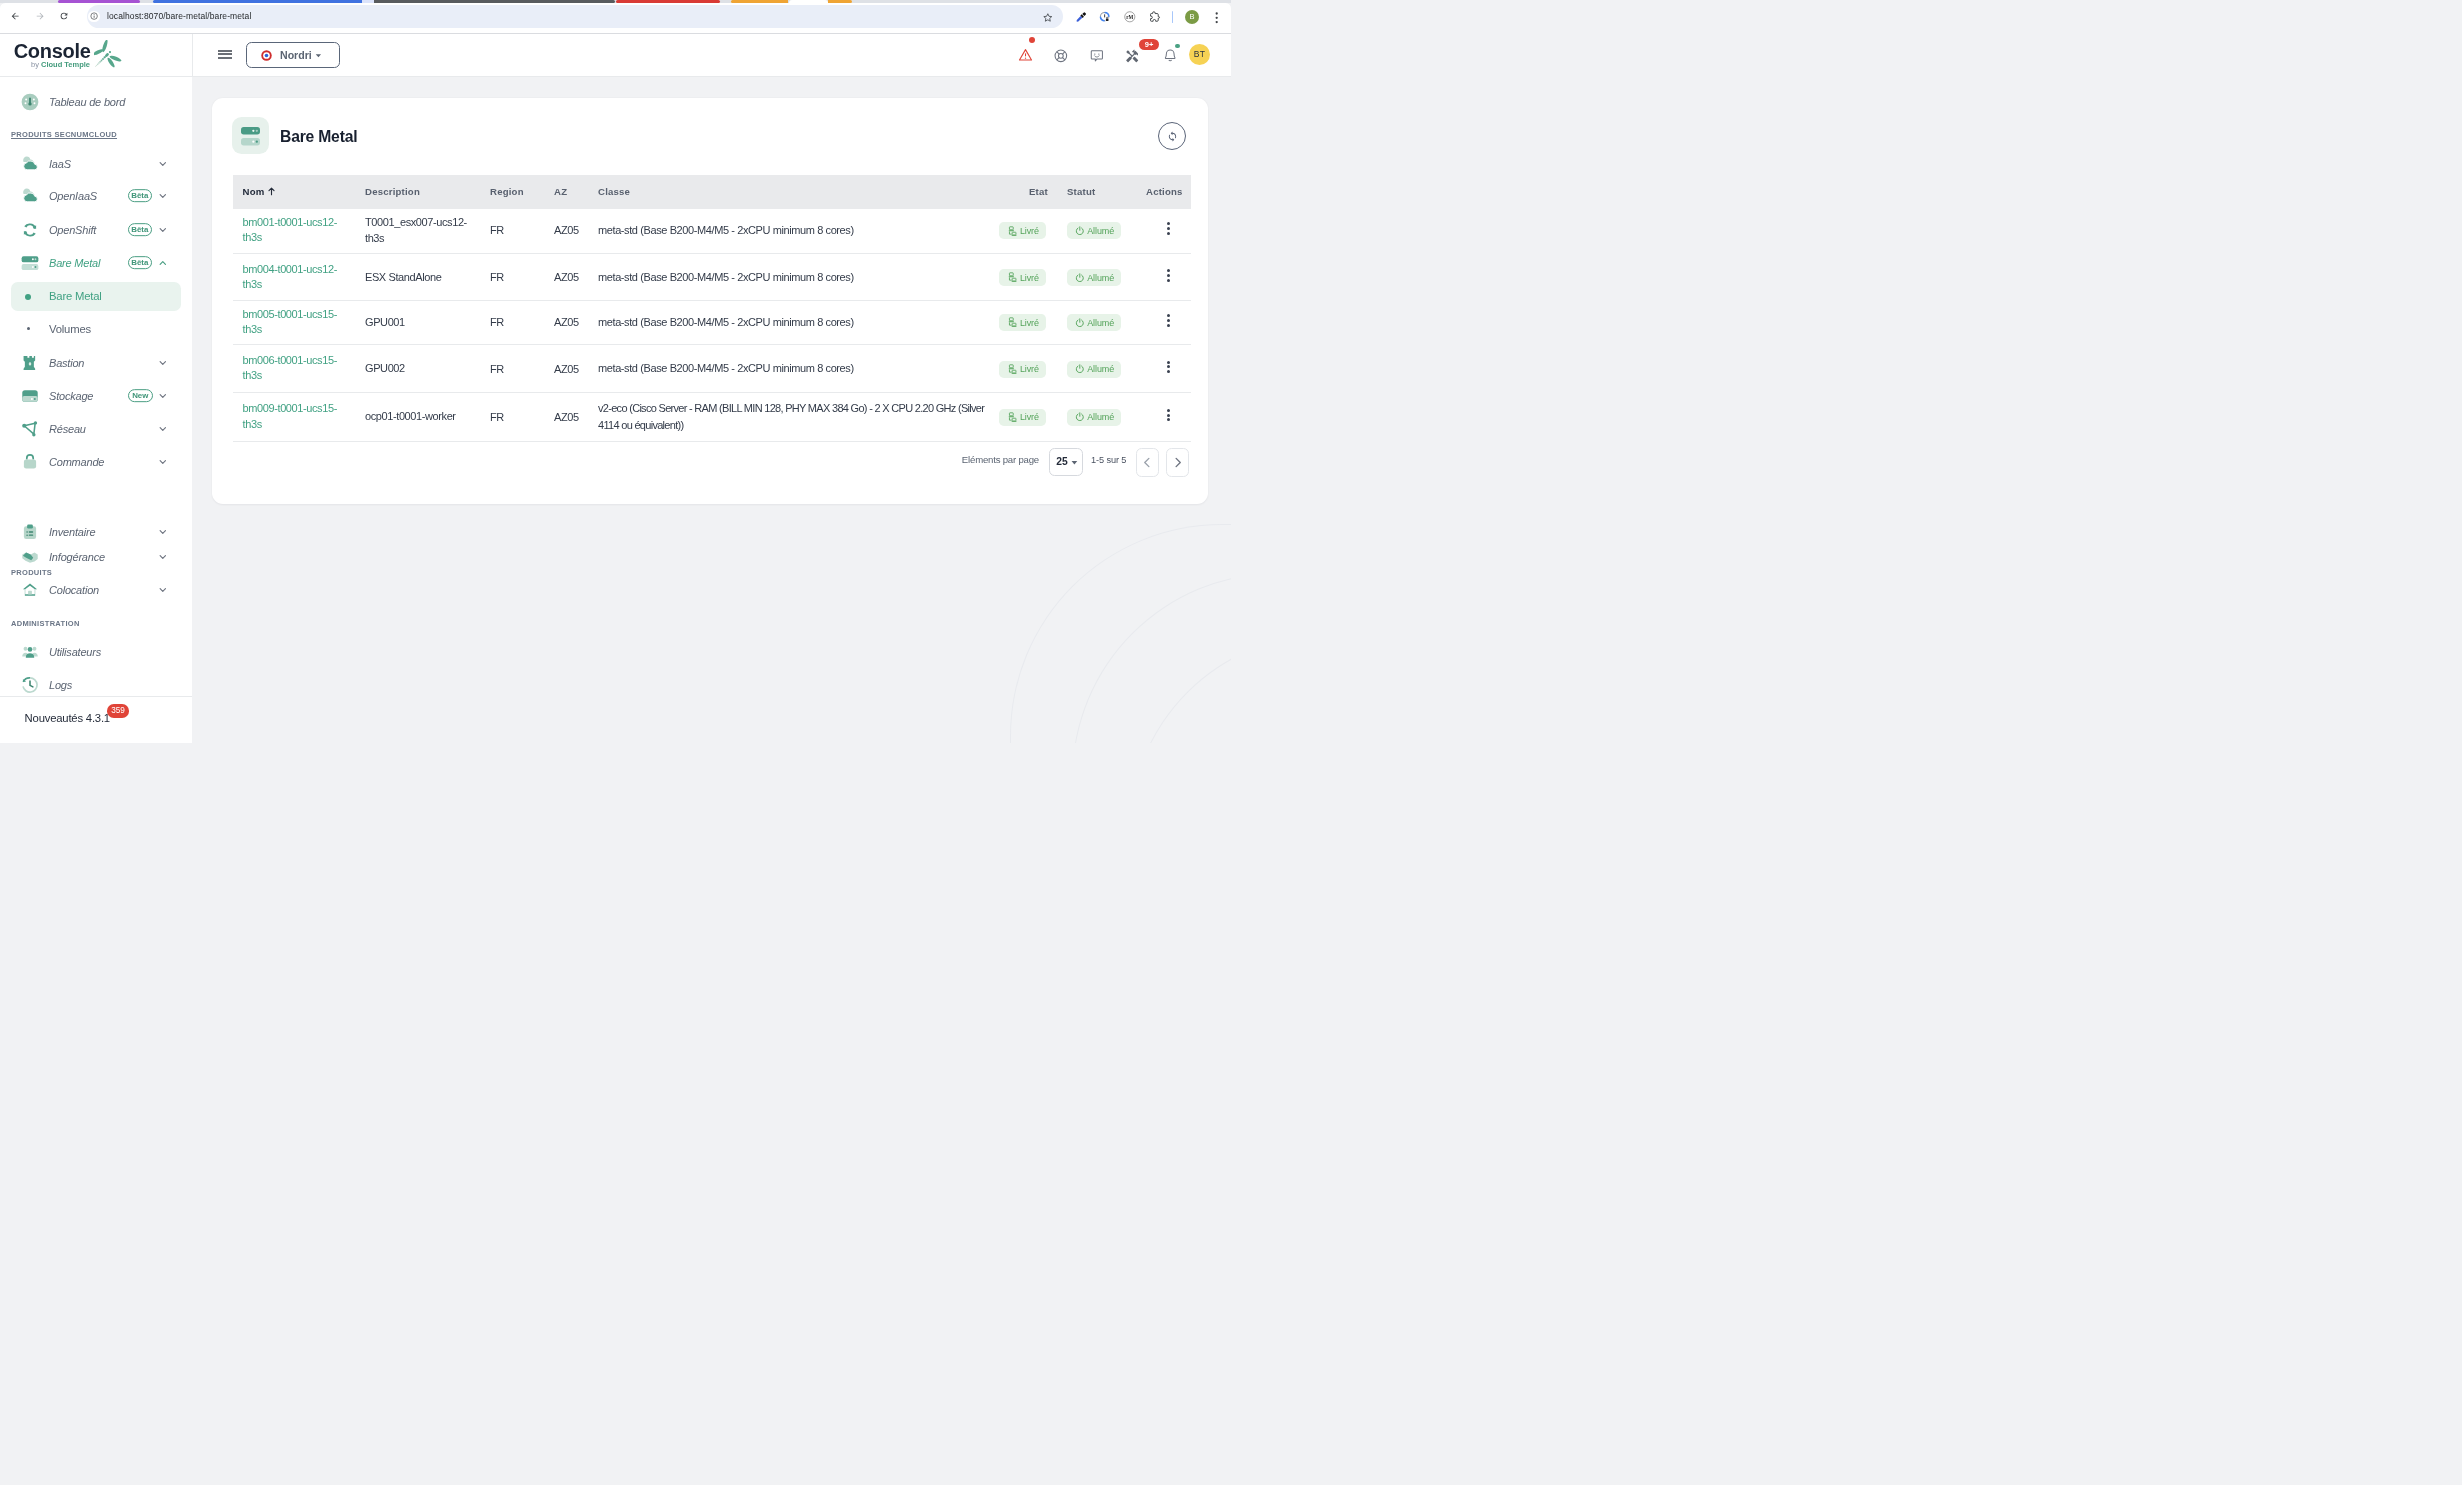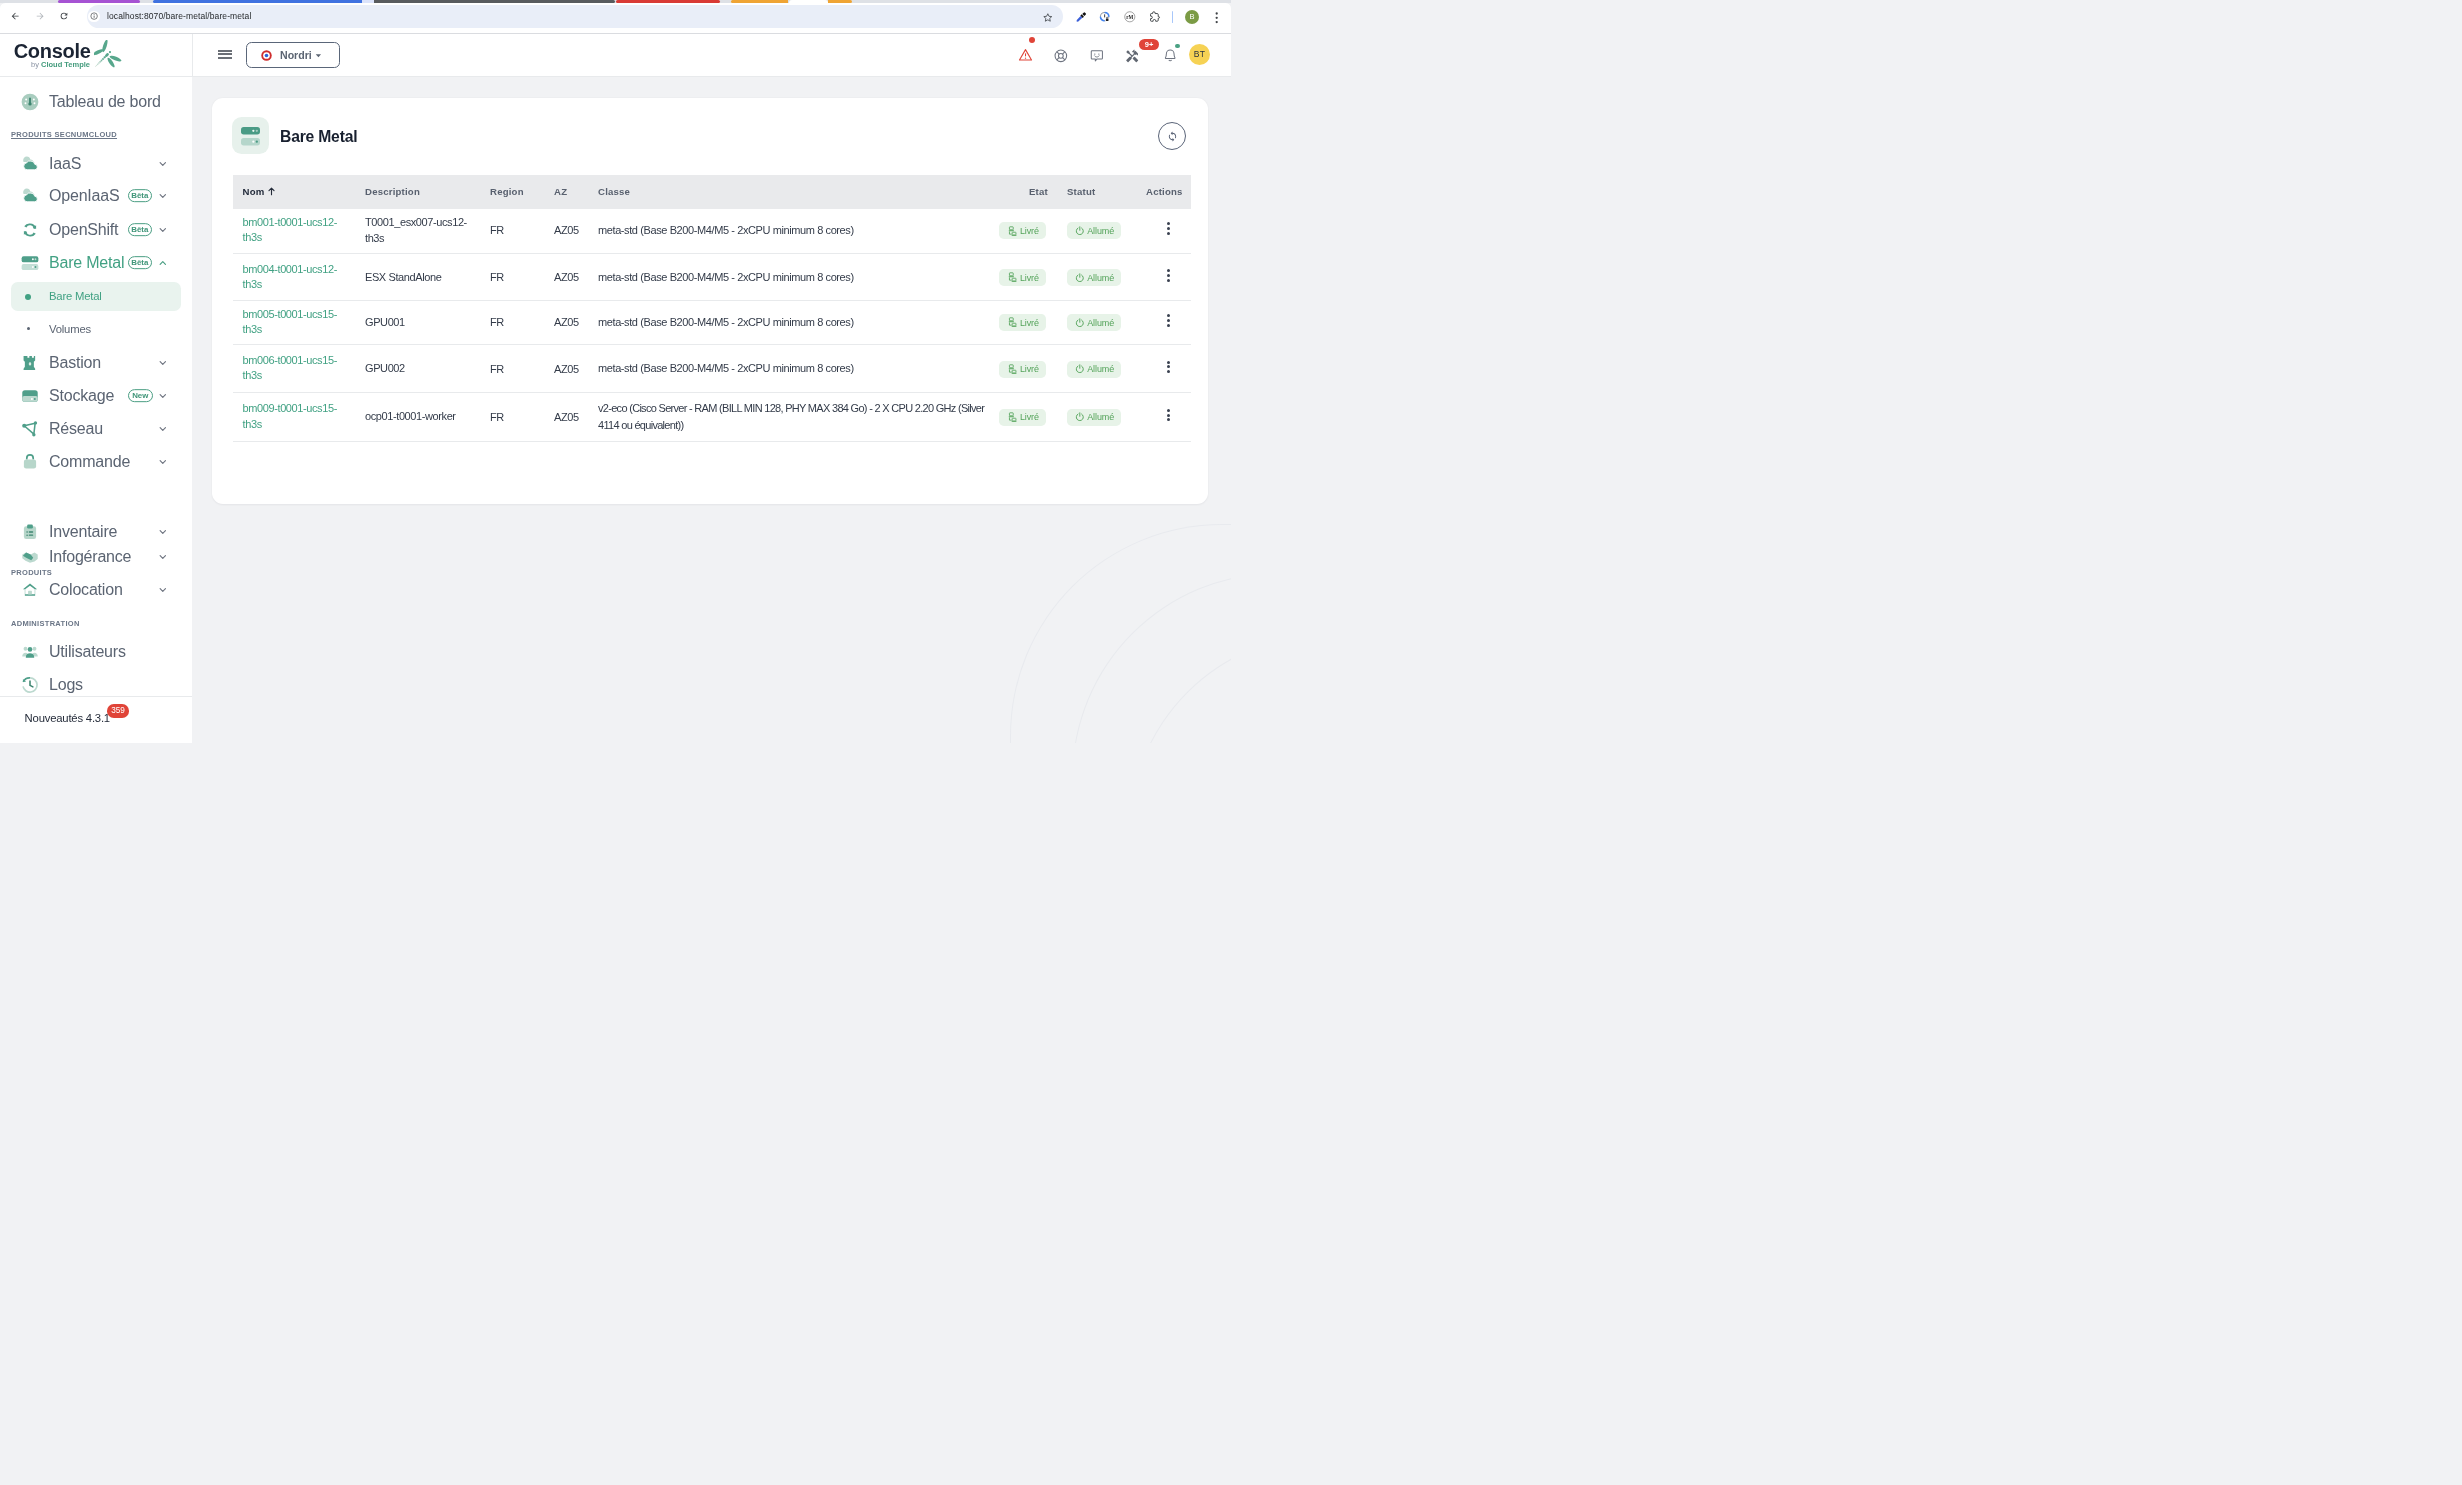--- a/index.html
+++ b/index.html
@@ -16,21 +16,21 @@
   .urltext { position:absolute; left:107px; top:4.8px; height:23px; line-height:23px; font-size:8.5px; color:#26292c; letter-spacing:0.1px; }
 
   
   .appheader { position:absolute; left:0; top:34px; width:1231px; height:43px; background:#fff; border-bottom:0.7px solid #e8eaec; }
   .sidebar-vline { position:absolute; left:192px; top:34px; width:0.7px; height:709px; background:#e8eaec; }
 
   
   .sidebar { position:absolute; left:0; top:77px; width:192px; height:666px; background:#fff; }
   .navitem { position:absolute; left:0; width:192px; height:27px; }
   .navitem .ic { position:absolute; left:21px; top:50%; transform:translateY(-50%); width:18px; height:18px; }
-  .navitem .lbl { position:absolute; left:49px; top:50%; transform:translateY(-50%); font-size:16px; color:#5b6472; letter-spacing:-0.2px; }
+  .navitem .lbl { position:absolute; left:49px; top:50%; transform:translateY(-50%); font-size:11px; color:#5b6472; letter-spacing:-0.2px;font-style:italic; }
   .navitem .chev { position:absolute; left:158px; top:50%; transform:translateY(-50%); width:9.6px; height:9.6px; }
   .pill { position:absolute; left:128px; top:50%; transform:translateY(-50%); height:13.7px; border:1px solid #4a9e83; border-radius:6.8px; color:#3f9578; font-size:7.9px; font-weight:bold; text-align:center; line-height:11.6px; }
   .seclabel { position:absolute; left:11px; font-size:7.5px; font-weight:bold; color:#6b7687; letter-spacing:0.3px; }
 
   
   .content { position:absolute; left:192px; top:77px; width:1039px; height:666px; background:#f1f2f4; overflow:hidden; }
   .swirl { position:absolute; border:1.7px solid #e8eaee; border-right:none; border-bottom:none; }
   .card { position:absolute; left:20px; top:20.5px; width:996px; height:406px; background:#fff; border-radius:11px; box-shadow:0 0.7px 2.1px rgba(16,24,40,0.06); }
 
   .cardicon { position:absolute; left:20px; top:19.5px; width:37px; height:37px; background:#e7f1ec; border-radius:9.6px; }
@@ -565,15 +565,35 @@
             <path d="M9 1.5v6.5" stroke="#55a45b" stroke-width="1.8" stroke-linecap="round"></path>
           </svg>
           <span>Allumé</span>
         </div>
         <div class="dots" style="left:934px;top:14.5px;">
           <div></div>
           <div></div>
           <div></div>
         </div>
       </div>
+      <div class="foot">
+  <span class="t1">Eléments par page</span>
+  <div class="sel">
+          <span>25</span>
+          <svg style="position:absolute;left:21px;top:11.6px;" width="6.8" height="5.5" viewBox="0 0 12 9">
+            <path d="M1 1.5 6 7.5 11 1.5z" fill="#5b6472"></path>
+          </svg>
+        </div>
+  <span class="t2">1-5 sur 5</span>
+  <div class="pagebtn" style="left:924px;">
+          <svg width="11" height="11" viewBox="0 0 16 16">
+            <path d="M10 2 4 8l6 6" fill="none" stroke="#9aa1ab" stroke-width="2" stroke-linecap="round" stroke-linejoin="round"></path>
+          </svg>
+        </div>
+  <div class="pagebtn" style="left:954px;">
+          <svg width="11" height="11" viewBox="0 0 16 16">
+            <path d="M6 2l6 6-6 6" fill="none" stroke="#6e7480" stroke-width="2" stroke-linecap="round" stroke-linejoin="round"></path>
+          </svg>
+        </div>
+</div>
     </div>
 </div>
 
 
 </body></html>

